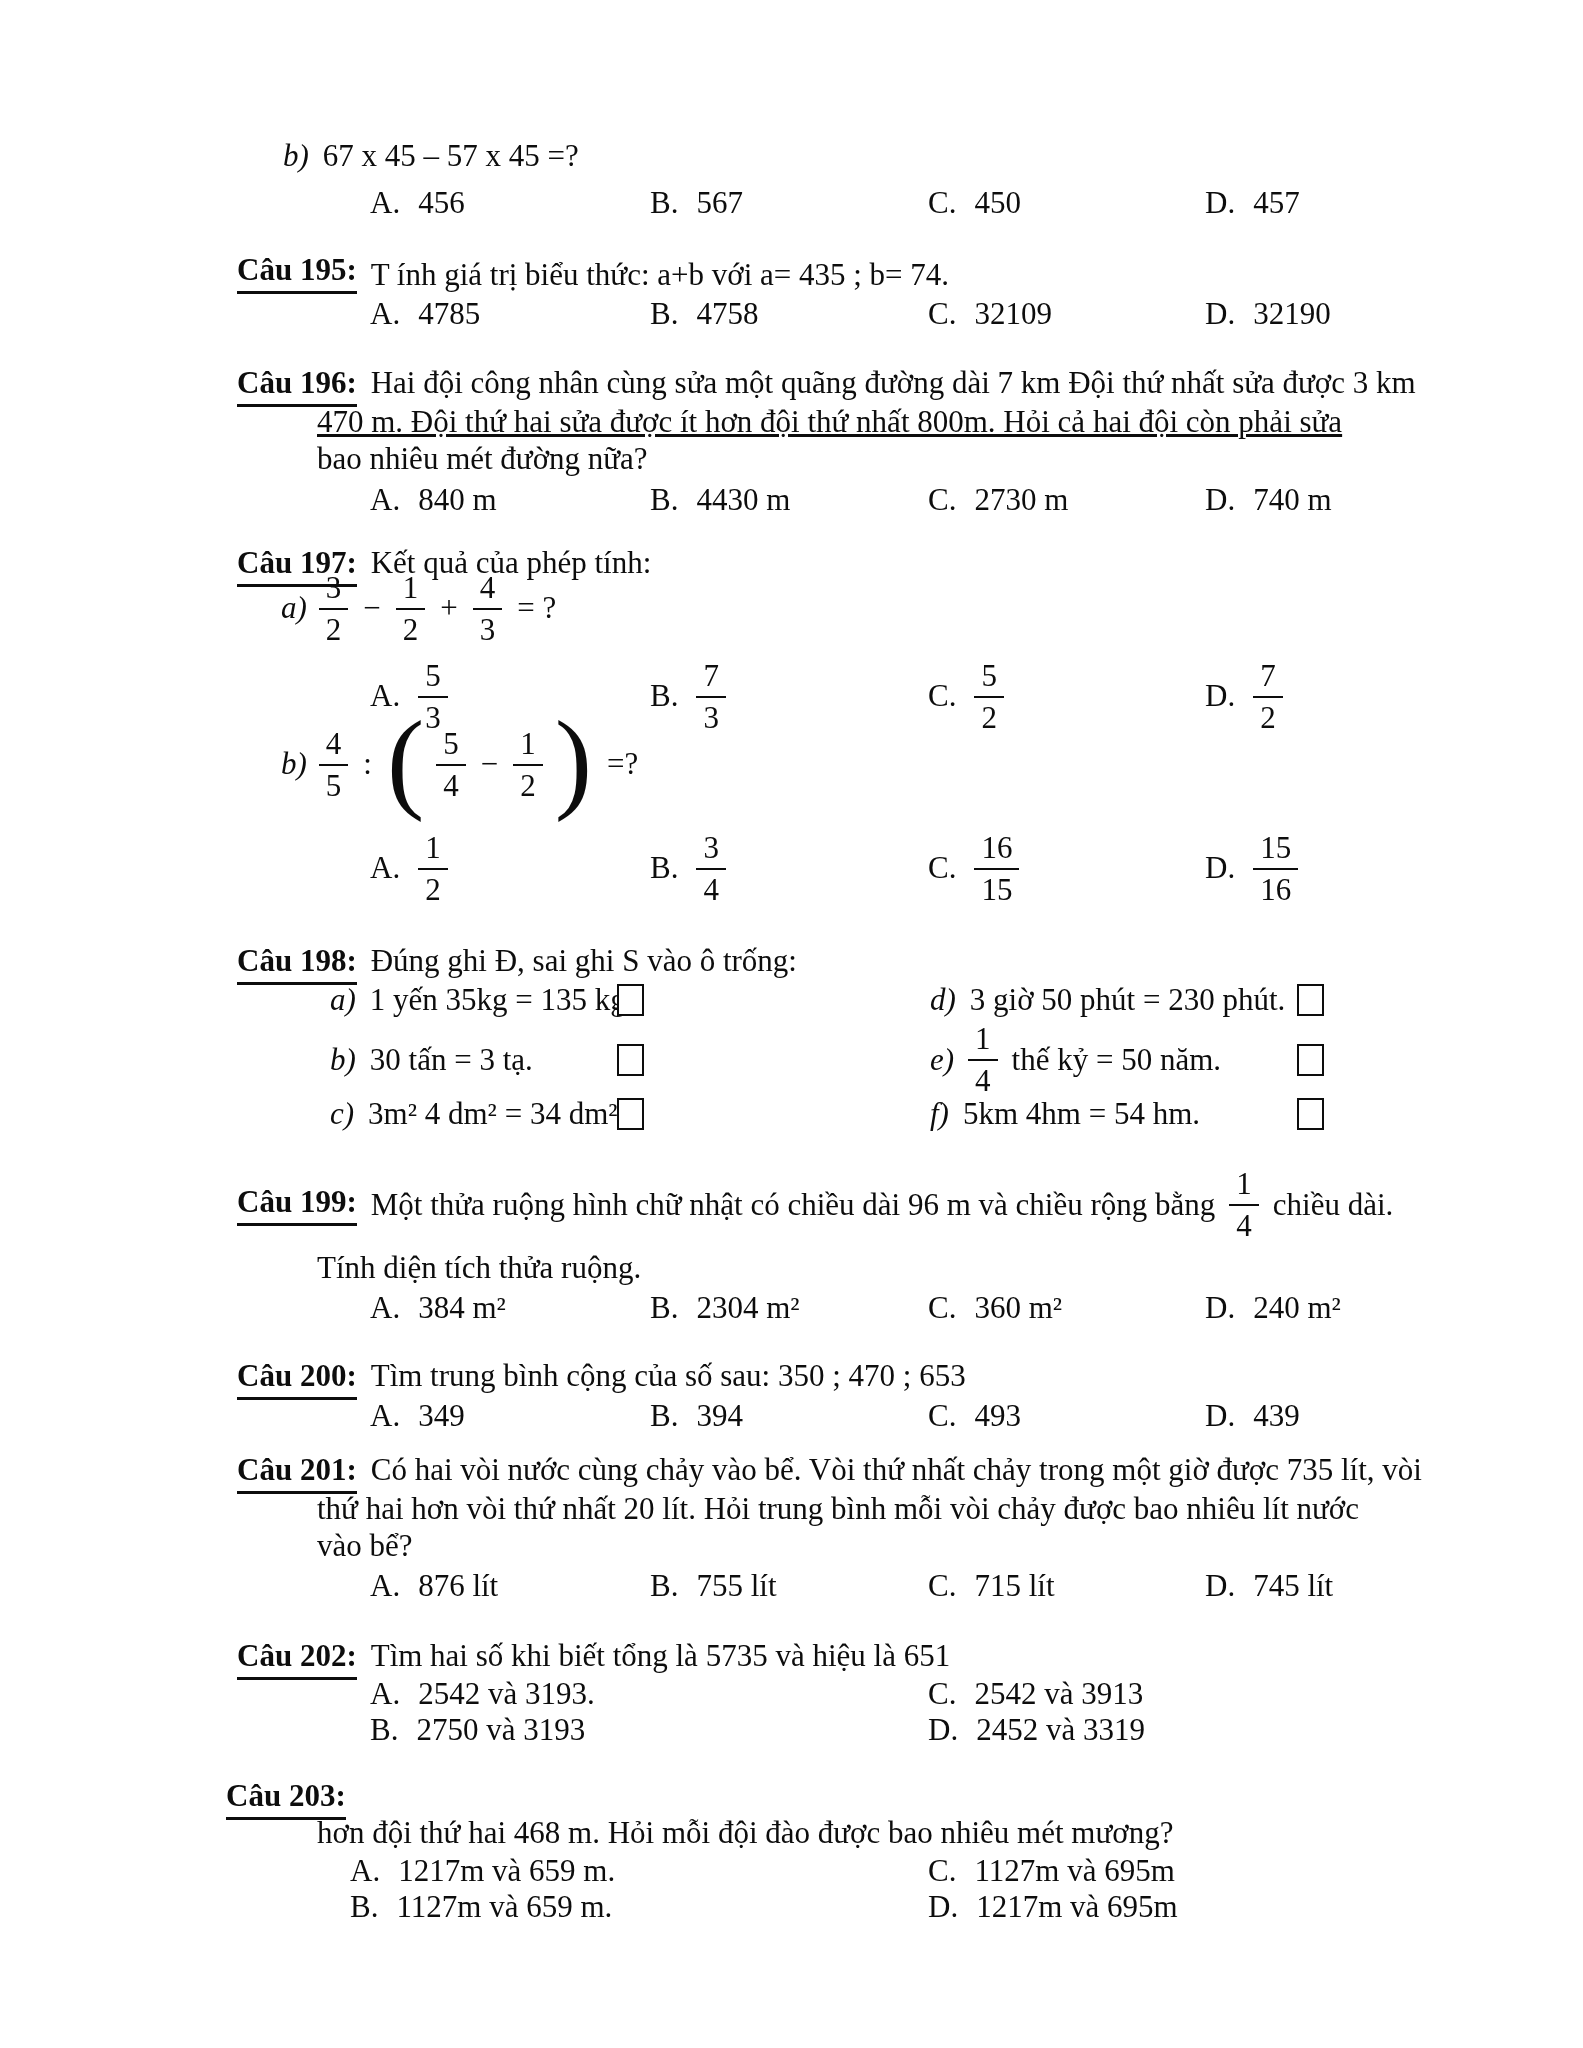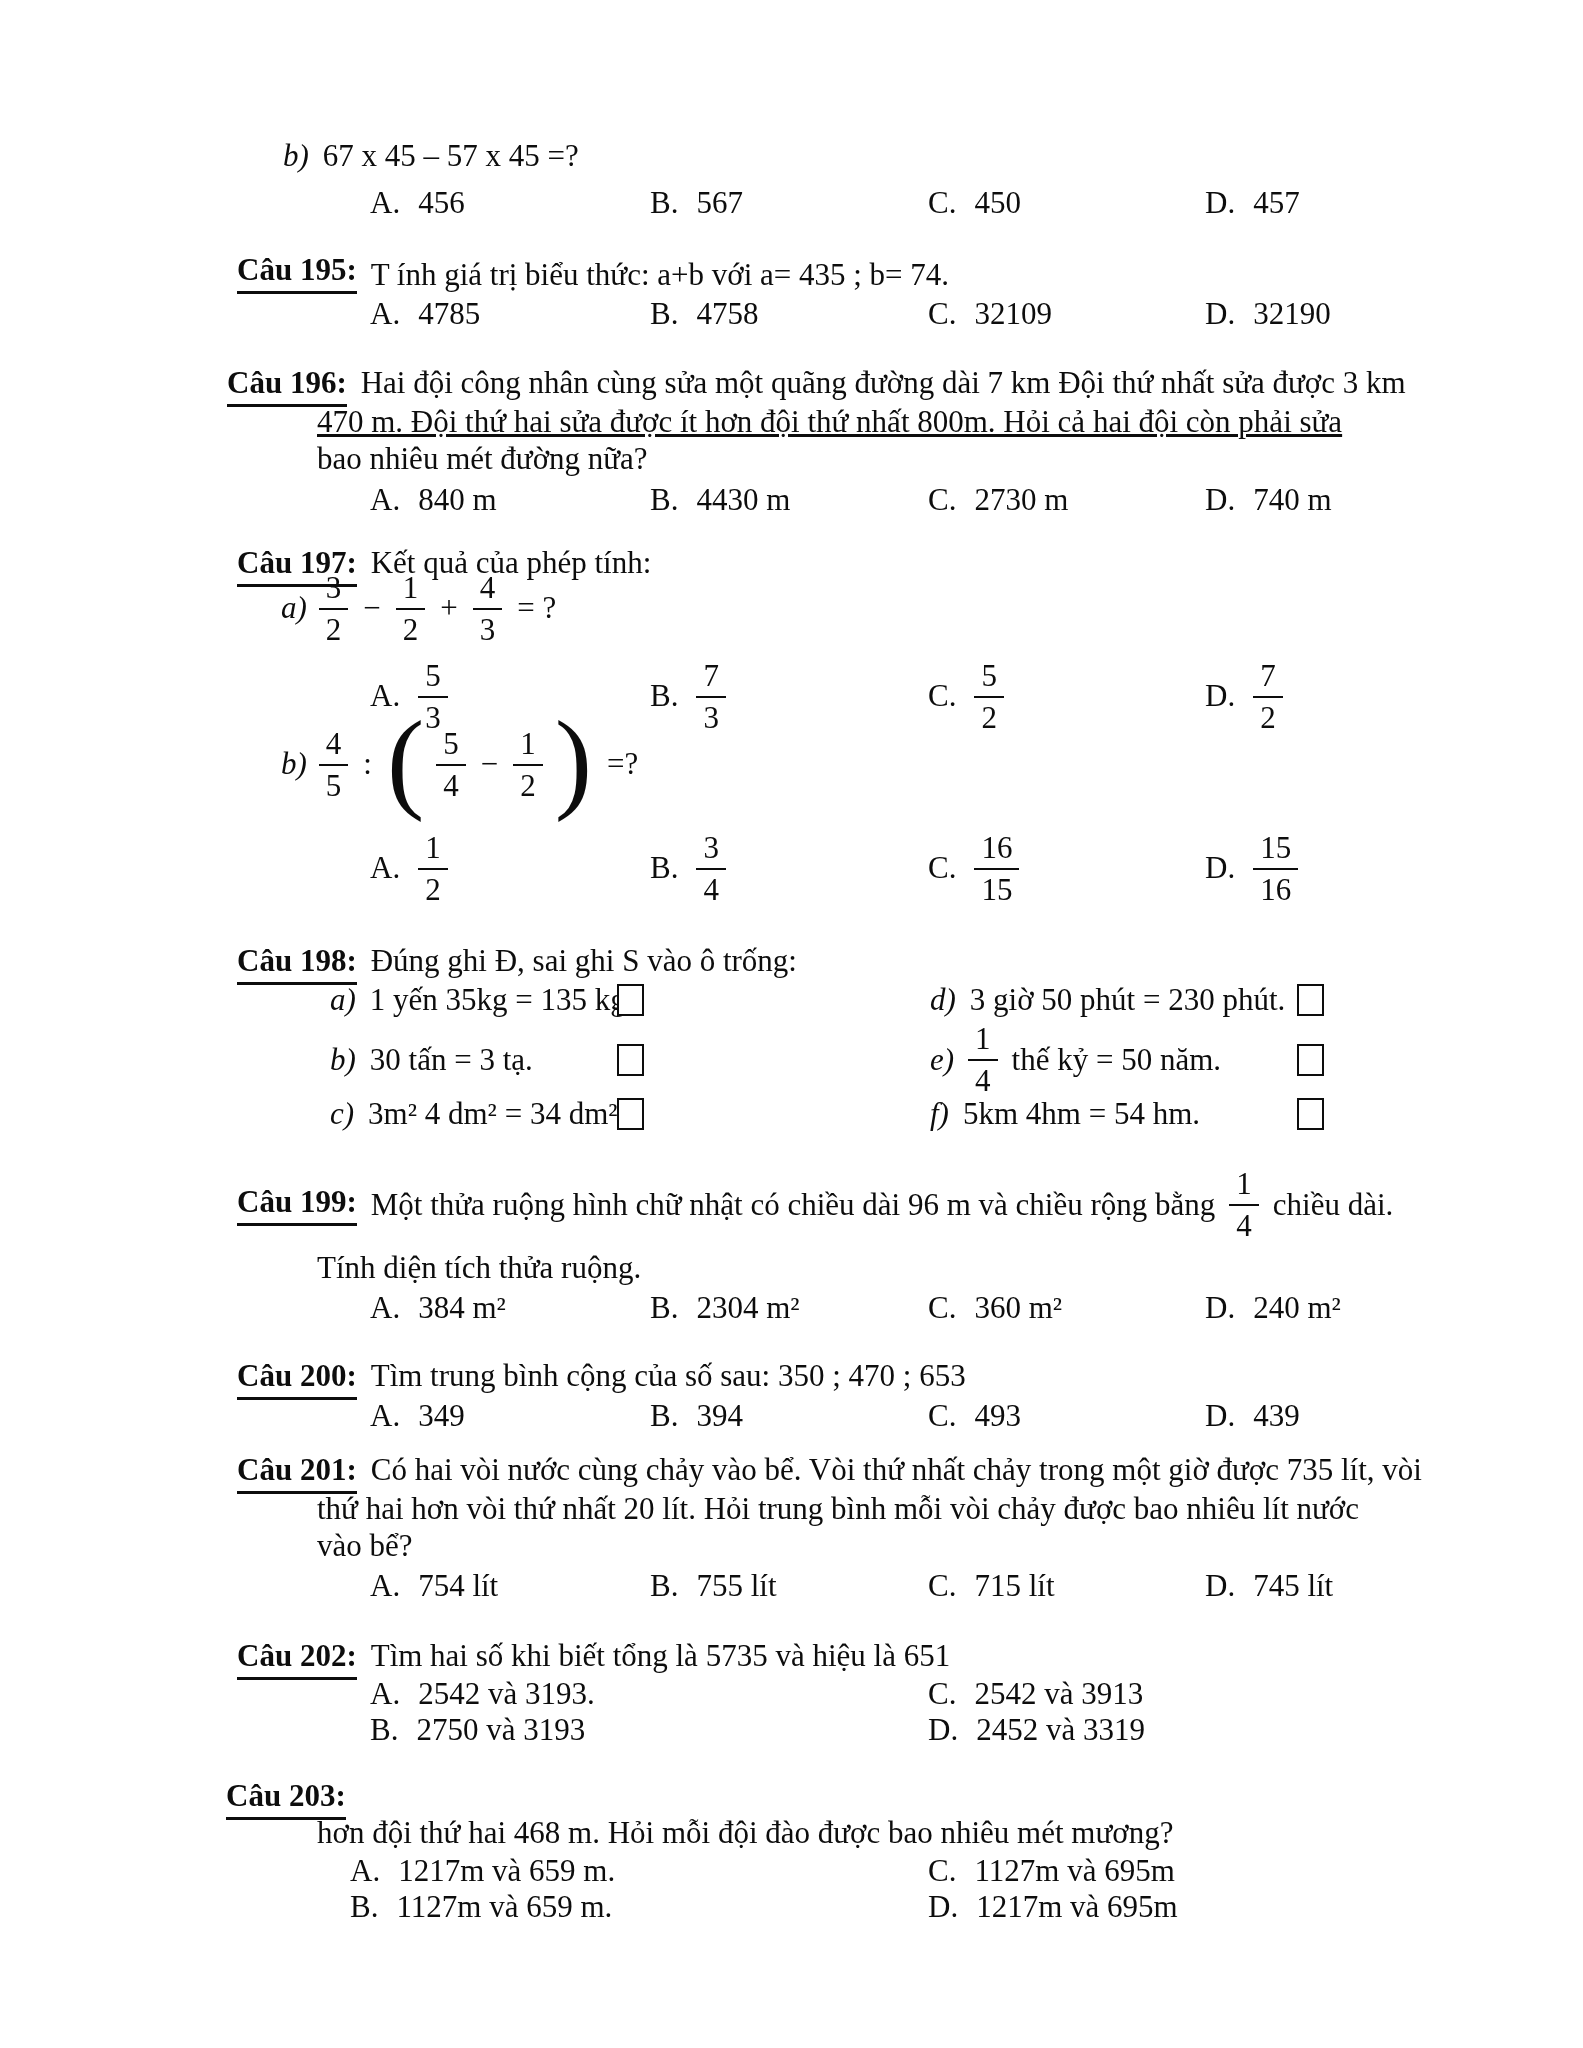--- a/index.html
+++ b/index.html
@@ -54,21 +54,21 @@
     </div>
   </div>
   <div class="row" style="top:296px;">
     <span class="opt o370"><span class="okey">A.</span><span class="oval">4785</span></span>
     <span class="opt o650"><span class="okey">B.</span><span class="oval">4758</span></span>
     <span class="opt o928"><span class="okey">C.</span><span class="oval">32109</span></span>
     <span class="opt o1205"><span class="okey">D.</span><span class="oval">32190</span></span>
   </div>
 
   <div class="row" style="top:365px;">
-    <div class="qline" style="position:absolute; left:227px;">
+    <div class="qline" style="position:absolute; left:237px;">
       <span class="qlabel">Câu 196:</span>
       <span>Hai đội công nhân cùng sửa một quãng đường dài 7 km Đội thứ nhất sửa được 3 km</span>
     </div>
   </div>
   <div class="row" style="top:404px;">
       <span style="position:absolute;left:317px;text-decoration:underline;">470 m. Đội thứ hai sửa được ít hơn đội thứ nhất 800m. Hỏi cả hai đội còn phải sửa</span>
     </div>
   <div class="row" style="top:441px;">
       <span style="position:absolute;left:317px;">bao nhiêu mét đường nữa?</span>
     </div>
@@ -275,21 +275,21 @@
       <span>Có hai vòi nước cùng chảy vào bể. Vòi thứ nhất chảy trong một giờ được 735 lít, vòi</span>
     </div>
   </div>
   <div class="row" style="top:1491px;">
       <span style="position:absolute;left:317px;">thứ hai hơn vòi thứ nhất 20 lít. Hỏi trung bình mỗi vòi chảy được bao nhiêu lít nước</span>
     </div>
   <div class="row" style="top:1528px;">
       <span style="position:absolute;left:317px;">vào bể?</span>
     </div>
   <div class="row" style="top:1568px;">
-    <span class="opt o370"><span class="okey">A.</span><span class="oval">754 lít</span></span>
+    <span class="opt o370"><span class="okey">A.</span><span class="oval">876 lít</span></span>
     <span class="opt o650"><span class="okey">B.</span><span class="oval">755 lít</span></span>
     <span class="opt o928"><span class="okey">C.</span><span class="oval">715 lít</span></span>
     <span class="opt o1205"><span class="okey">D.</span><span class="oval">745 lít</span></span>
   </div>
 
   <div class="row" style="top:1638px;">
     <div class="qline" style="position:absolute; left:237px;">
       <span class="qlabel">Câu 202:</span>
       <span>Tìm hai số khi biết tổng là 5735 và hiệu là 651</span>
     </div>

